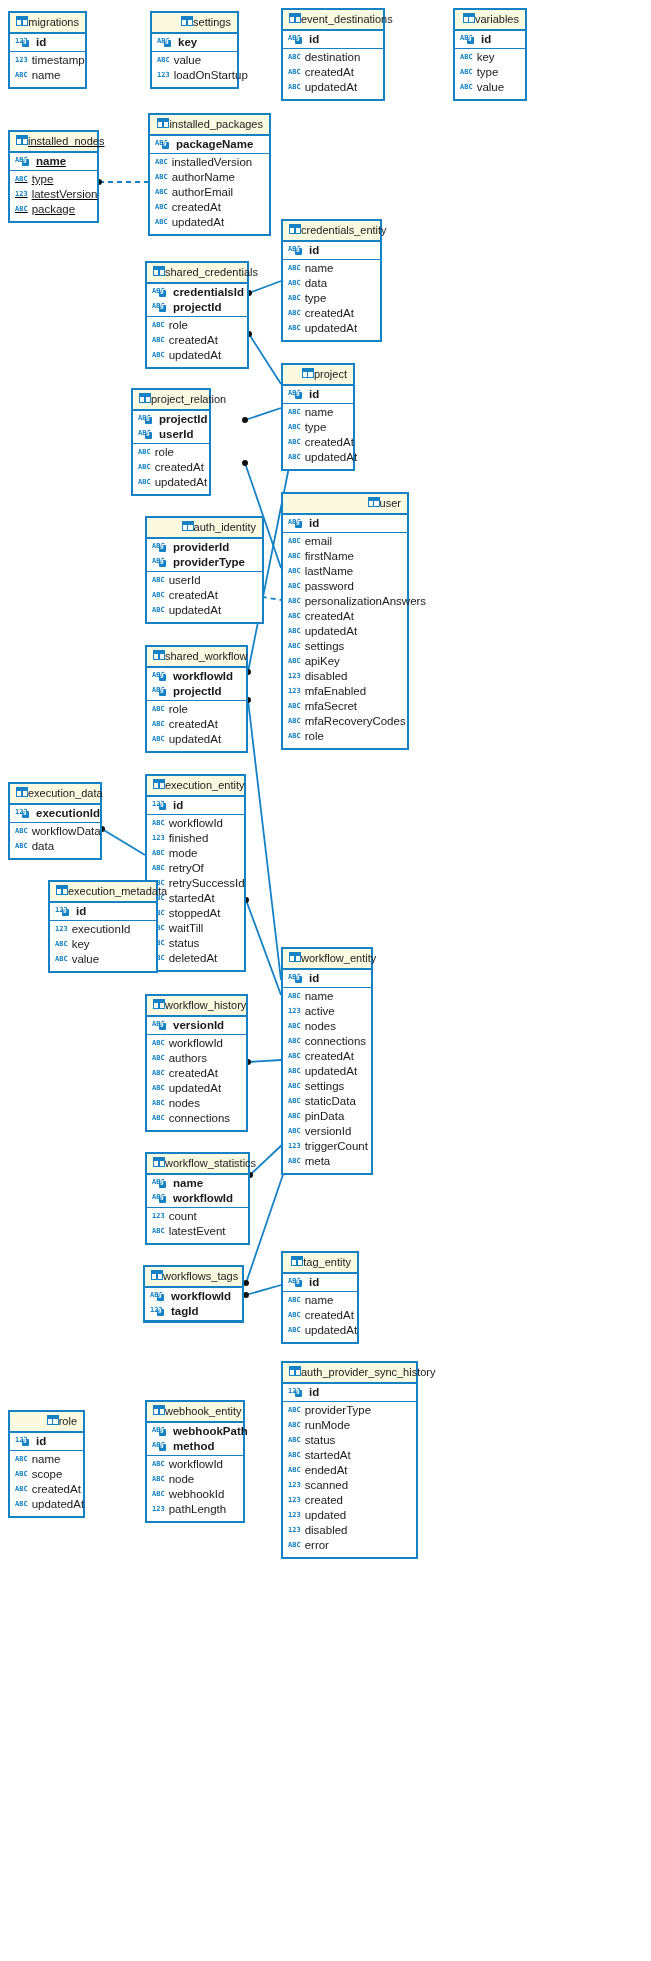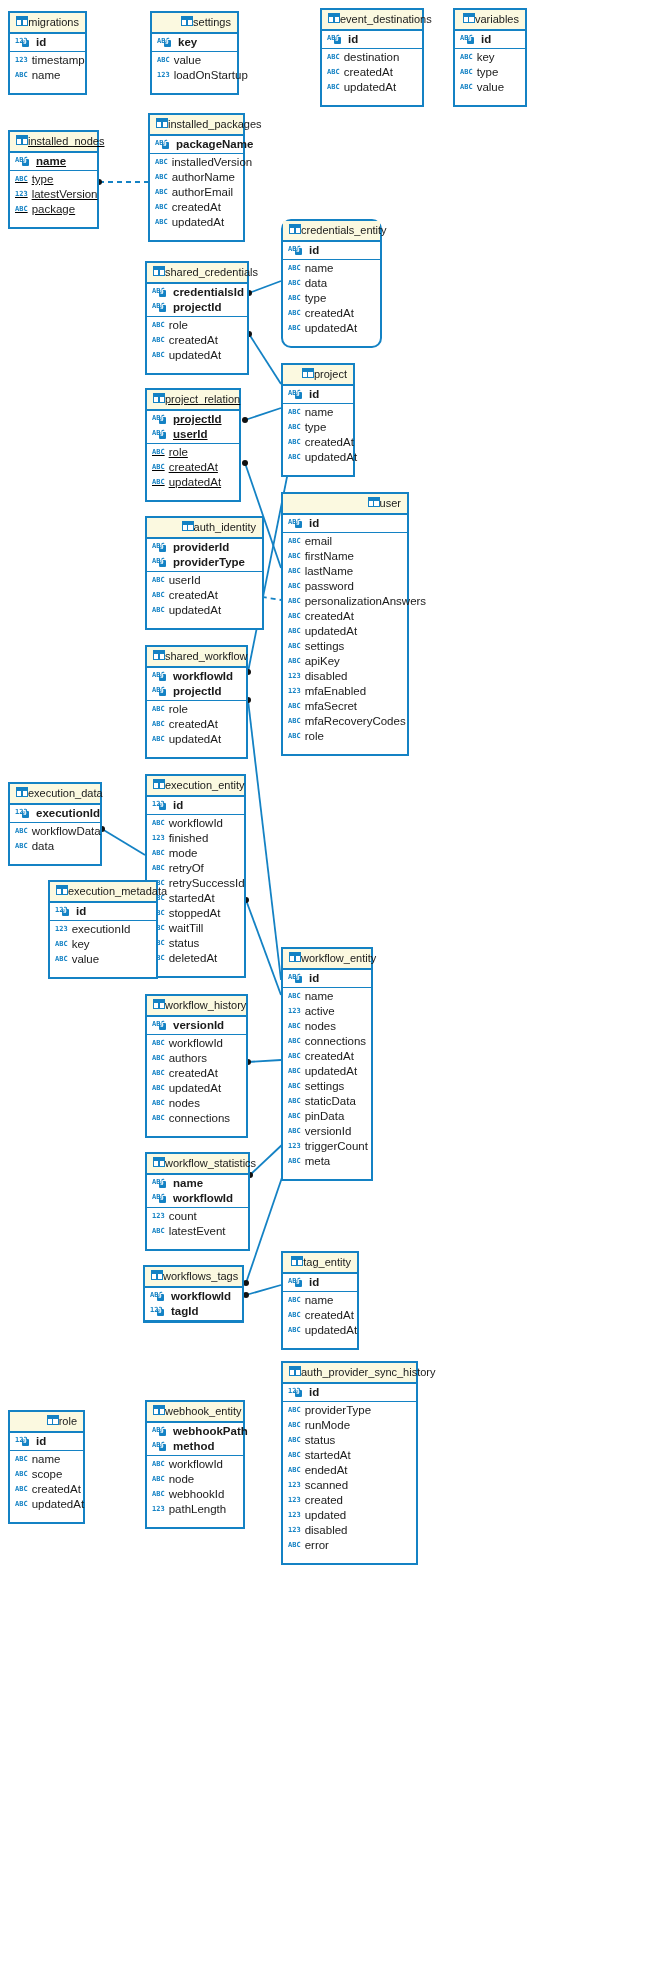--- a/index.html
+++ b/index.html
@@ -4,21 +4,21 @@
 <style>
   html,body{margin:0;padding:0;background:#ffffff;}
   body{width:651px;height:1961px;position:relative;font-family:"Liberation Sans",sans-serif;}
   #canvas{position:relative;width:651px;height:1961px;overflow:hidden;}
   svg#links{position:absolute;left:0;top:0;width:651px;height:1961px;pointer-events:none;}
   .entity{position:absolute;border:2px solid #1482c4;background:#ffffff;box-sizing:border-box;}
   .ent-title{background:#fbf9e0;border-bottom:2px solid #1482c4;height:19px;line-height:19px;
              text-align:right;font-size:11px;color:#1a1a1a;white-space:nowrap;
              padding:0 6px;position:relative;}
   .pk-group{border-bottom:1px solid #1482c4;padding:1px 0 1px 0;}
-  .col-group{padding:1px 0 10px 0;}
+  .col-group{padding:1px 0 4px 0;}
   .col{height:15px;line-height:15px;font-size:11.5px;color:#1a1a1a;white-space:nowrap;
        padding-left:5px;display:flex;align-items:center;}
   .col.pk{font-weight:bold;}
   .ico{flex:0 0 auto;margin-right:4px;display:inline-block;}
   .cname{display:inline-block;}
   
   .ti{font-family:"DejaVu Sans Mono",monospace;font-size:7px;font-weight:bold;color:#1482c4;
       letter-spacing:0px;line-height:9px;position:relative;top:0px;}
   .ti-abc::after{content:"ABC";}
   .ti-123::after{content:"123";}
@@ -110,21 +110,21 @@
           <div class="col">
             <span class="ico ti ti-abc"></span>
             <span class="cname">value</span>
           </div>
           <div class="col">
             <span class="ico ti ti-123"></span>
             <span class="cname">loadOnStartup</span>
           </div>
         </div>
       </div>
-      <div class="entity" style="left: 281px; top: 8px; width: 104px; margin-left: 39px;">
+      <div class="entity" style="left: 281px; top: 8px; width: 104px;">
         <div class="ent-title"><span class="tblicon"></span><span>event_destinations</span></div>
         <div class="pk-group">
           <div class="col pk">
             <span class="ico keybadge">
               <span class="kt">ABC</span>
               <span class="kb"></span>
             </span>
             <span class="cname">id</span>
           </div>
         </div>
@@ -162,21 +162,21 @@
           <div class="col">
             <span class="ico ti ti-abc"></span>
             <span class="cname">type</span>
           </div>
           <div class="col">
             <span class="ico ti ti-abc"></span>
             <span class="cname">value</span>
           </div>
         </div>
       </div>
-      <div class="entity" style="left: 148px; top: 113px; width: 97px;">
+      <div class="entity" style="left: 148px; top: 113px; width: 123px;">
         <div class="ent-title"><span class="tblicon"></span><span>installed_packages</span></div>
         <div class="pk-group">
           <div class="col pk">
             <span class="ico keybadge">
               <span class="kt">ABC</span>
               <span class="kb"></span>
             </span>
             <span class="cname">packageName</span>
           </div>
         </div>
@@ -222,21 +222,21 @@
           <div class="col">
             <span class="ico ti ti-123"></span>
             <span class="cname">latestVersion</span>
           </div>
           <div class="col">
             <span class="ico ti ti-abc"></span>
             <span class="cname">package</span>
           </div>
         </div>
       </div>
-      <div class="entity" style="left: 281px; top: 219px; width: 101px; border-radius: 10px;">
+      <div class="entity" style="left: 281px; top: 219px; width: 101px;">
         <div class="ent-title"><span class="tblicon"></span><span>credentials_entity</span></div>
         <div class="pk-group">
           <div class="col pk">
             <span class="ico keybadge">
               <span class="kt">ABC</span>
               <span class="kb"></span>
             </span>
             <span class="cname">id</span>
           </div>
         </div>
@@ -319,21 +319,21 @@
           <div class="col">
             <span class="ico ti ti-abc"></span>
             <span class="cname">createdAt</span>
           </div>
           <div class="col">
             <span class="ico ti ti-abc"></span>
             <span class="cname">updatedAt</span>
           </div>
         </div>
       </div>
-      <div class="entity" style="left: 145px; top: 388px; width: 96px; text-decoration: underline;">
+      <div class="entity" style="left: 131px; top: 388px; width: 80px;">
         <div class="ent-title"><span class="tblicon"></span><span>project_relation</span></div>
         <div class="pk-group">
           <div class="col pk">
             <span class="ico keybadge">
               <span class="kt">ABC</span>
               <span class="kb"></span>
             </span>
             <span class="cname">projectId</span>
           </div>
           <div class="col pk">

